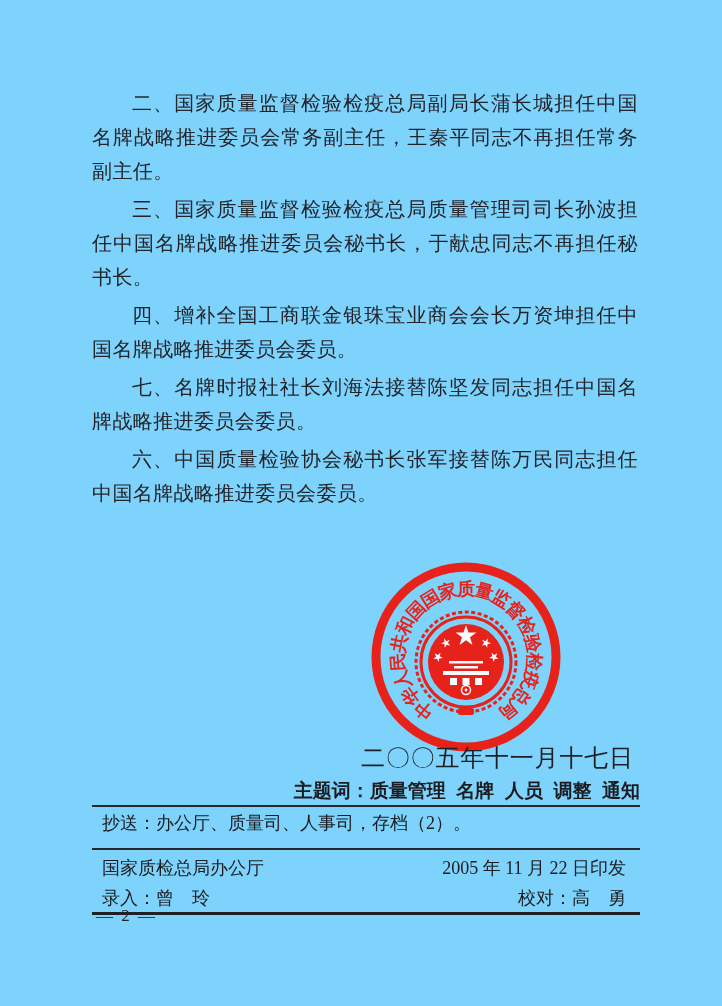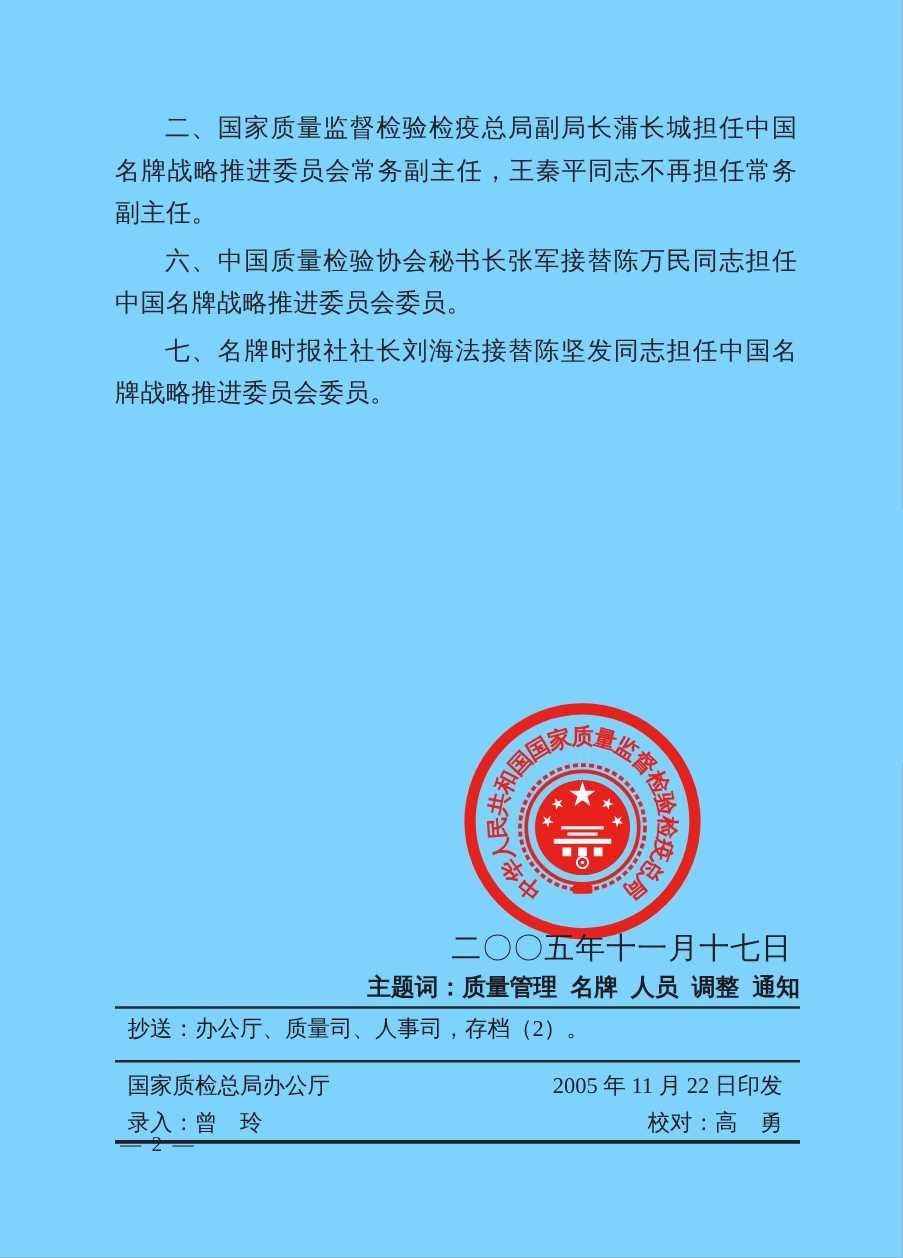--- a/index.html
+++ b/index.html
@@ -66,22 +66,24 @@
     font-size:17px;letter-spacing:2px;color:#232328;
   }
 </style>
 </head>
 <body>
 
 <div class="page">
 
   <div class="doc-body">
     <p>二、国家质量监督检验检疫总局副局长蒲长城担任中国名牌战略推进委员会常务副主任，王秦平同志不再担任常务副主任。</p>
+    <p>三、国家质量监督检验检疫总局质量管理司司长孙波担任中国名牌战略推进委员会秘书长，于献忠同志不再担任秘书长。</p>
+    <p>四、增补全国工商联金银珠宝业商会会长万资坤担任中国名牌战略推进委员会委员。</p>
+    <p>七、名牌时报社社长刘海法接替陈坚发同志担任中国名牌战略推进委员会委员。</p>
     <p>六、中国质量检验协会秘书长张军接替陈万民同志担任中国名牌战略推进委员会委员。</p>
-    <p>七、名牌时报社社长刘海法接替陈坚发同志担任中国名牌战略推进委员会委员。</p>
   </div>
 
   <div class="seal">
     <svg viewBox="0 0 190 190">
       <defs>
         <path id="star" d="M0,-1 L0.2246,-0.309 L0.951,-0.309 L0.3633,0.118 L0.588,0.809 L0,0.382 L-0.588,0.809 L-0.3633,0.118 L-0.951,-0.309 L-0.2246,-0.309 Z"></path>
       </defs>
 
       <circle cx="95" cy="95" r="90" fill="none" class="seal-red-stroke" stroke-width="9" stroke="#ee170c"></circle>
 

